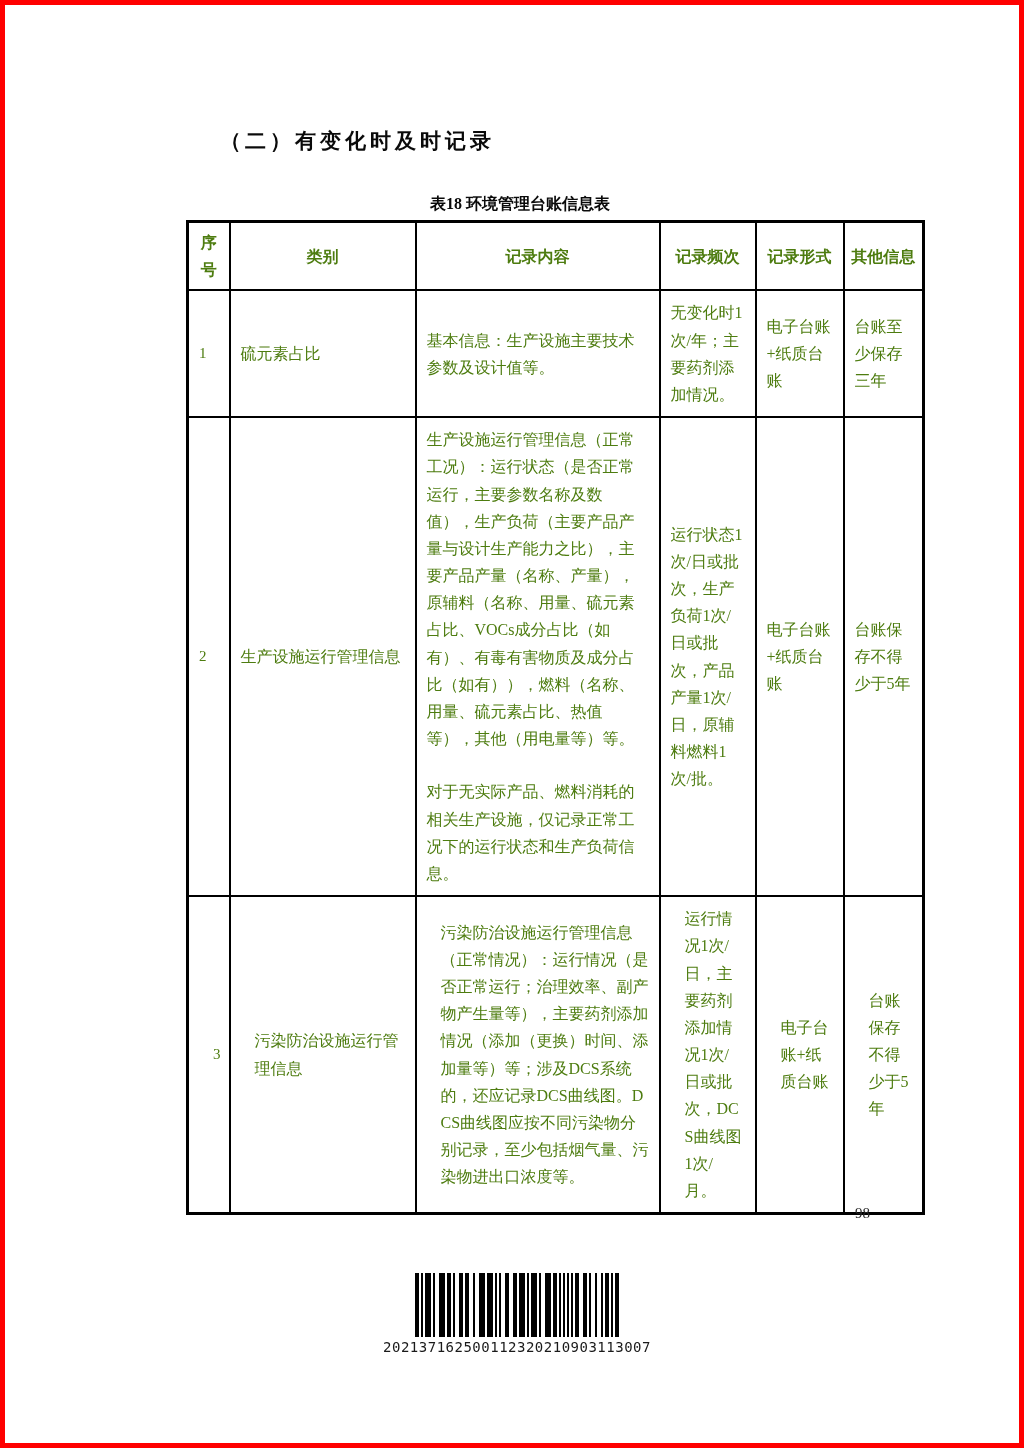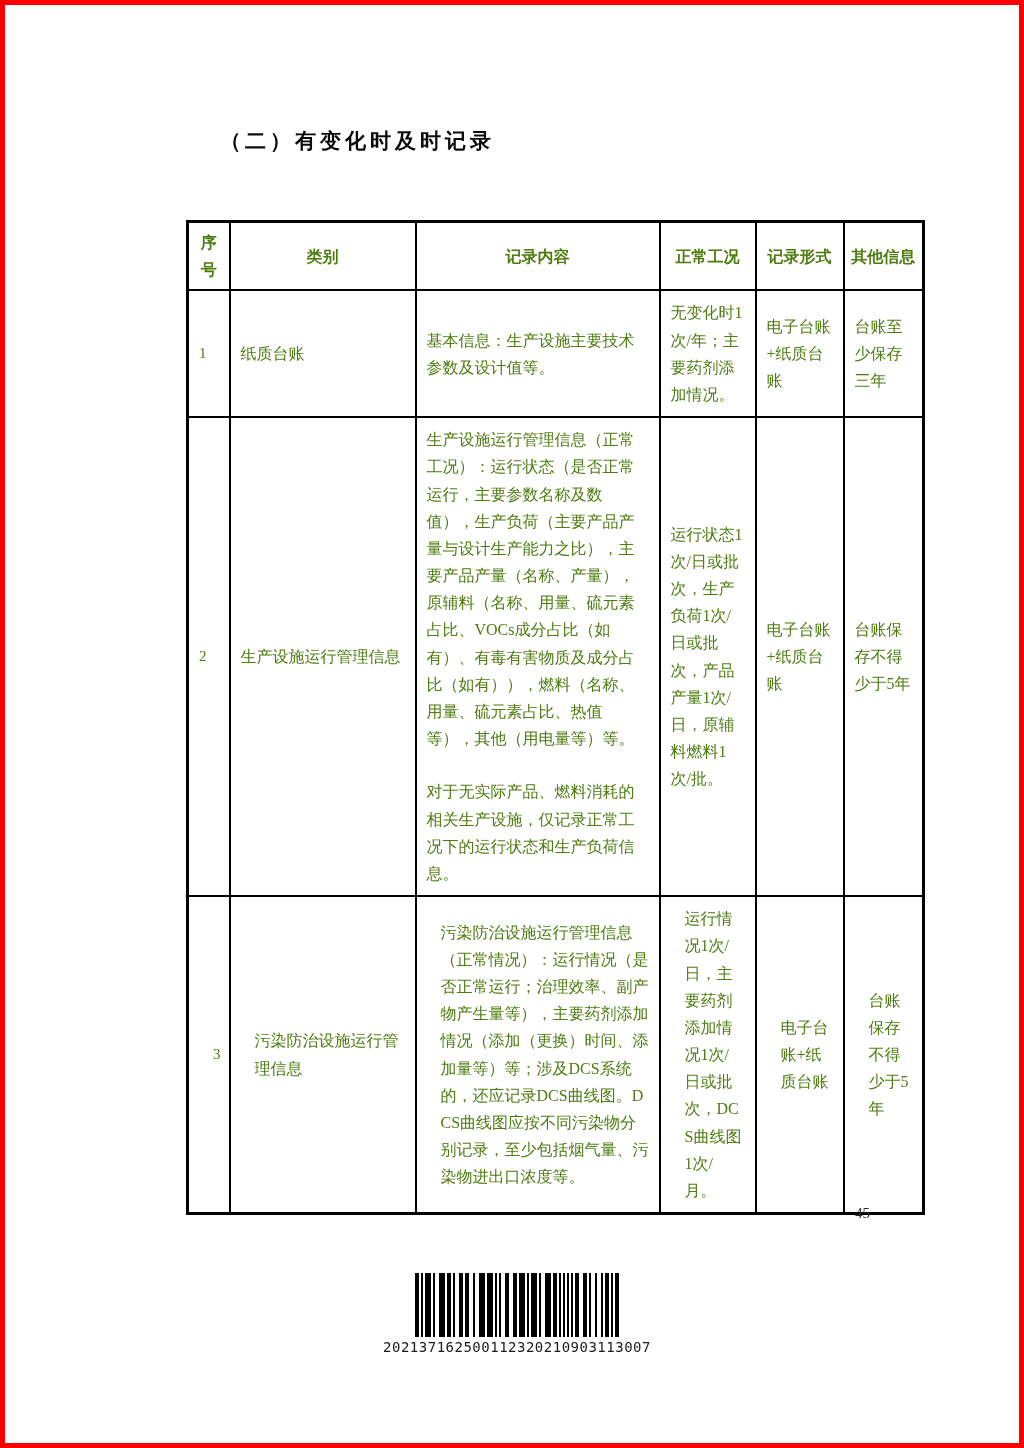--- a/index.html
+++ b/index.html
@@ -114,36 +114,37 @@
     color: #1a1a1a;
   }
 </style>
 </head>
 <body>
 
 <div class="page">
 
   <div class="heading">（二）有变化时及时记录</div>
 
+  <div class="table-caption">表18 环境管理台账信息表</div>
 
   <table class="record-table">
     <thead>
       <tr>
         <th class="col-seq">序号</th>
         <th class="col-category">类别</th>
         <th class="col-content">记录内容</th>
-        <th class="col-frequency">正常工况</th>
+        <th class="col-frequency">记录频次</th>
         <th class="col-form">记录形式</th>
         <th class="col-other">其他信息</th>
       </tr>
     </thead>
     <tbody>
       <tr class="row-1">
         <td class="cell-seq">1</td>
-        <td class="cell-category">纸质台账</td>
+        <td class="cell-category">硫元素占比</td>
         <td class="cell-content">
           <p>基本信息：生产设施主要技术参数及设计值等。</p>
         </td>
         <td class="cell-frequency">无变化时1次/年；主要药剂添加情况。</td>
         <td class="cell-form">电子台账+纸质台账</td>
         <td class="cell-other">台账至少保存三年</td>
       </tr>
       <tr class="row-2">
         <td class="cell-seq">2</td>
         <td class="cell-category">生产设施运行管理信息</td>
@@ -161,21 +162,21 @@
         <td class="cell-content">
           <p>污染防治设施运行管理信息（正常情况）：运行情况（是否正常运行；治理效率、副产物产生量等），主要药剂添加情况（添加（更换）时间、添加量等）等；涉及DCS系统的，还应记录DCS曲线图。DCS曲线图应按不同污染物分别记录，至少包括烟气量、污染物进出口浓度等。</p>
         </td>
         <td class="cell-frequency">运行情况1次/日，主要药剂添加情况1次/日或批次，DCS曲线图1次/月。</td>
         <td class="cell-form">电子台账+纸质台账</td>
         <td class="cell-other">台账保存不得少于5年</td>
       </tr>
     </tbody>
   </table>
 
-  <div class="page-number">45</div>
+  <div class="page-number">98</div>
 
   <div class="barcode-block">
     <div class="barcode-bars">
         <div class="bar" style="width: 4px;"></div>
         <div class="gap" style="width: 2px;"></div>
         <div class="bar" style="width: 2px;"></div>
         <div class="gap" style="width: 2px;"></div>
         <div class="bar" style="width: 6px;"></div>
         <div class="gap" style="width: 2px;"></div>
         <div class="bar" style="width: 2px;"></div>

